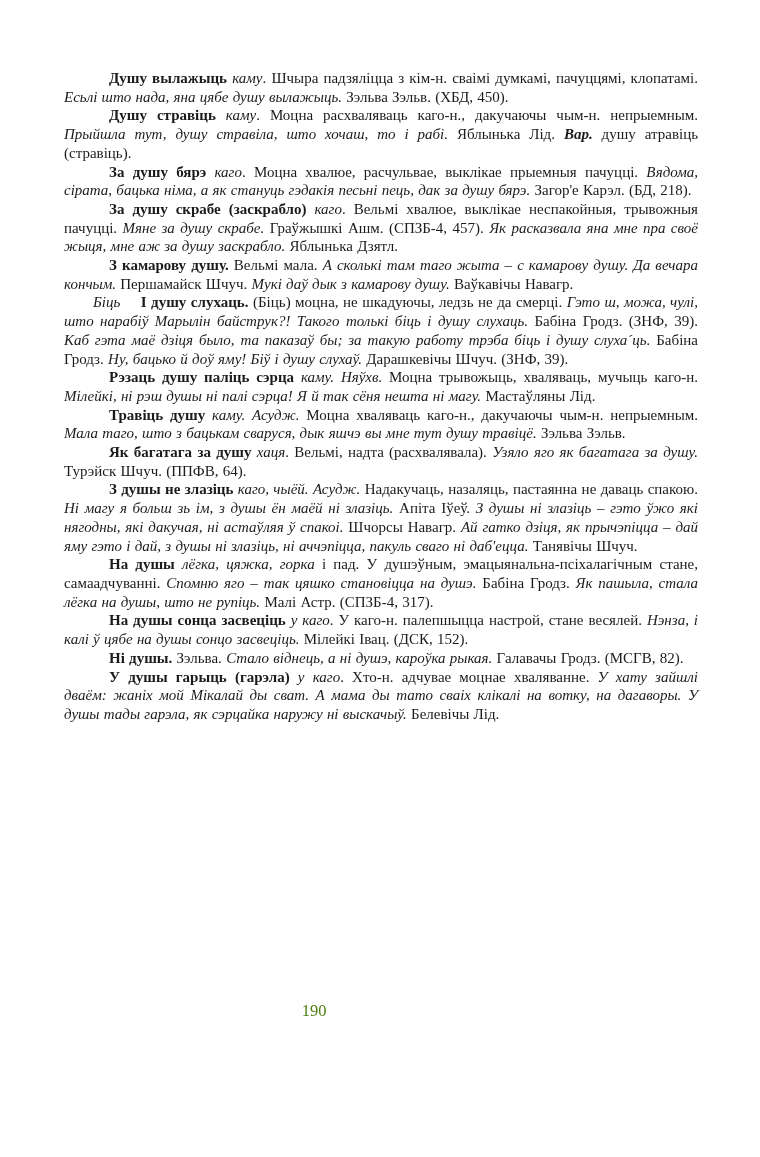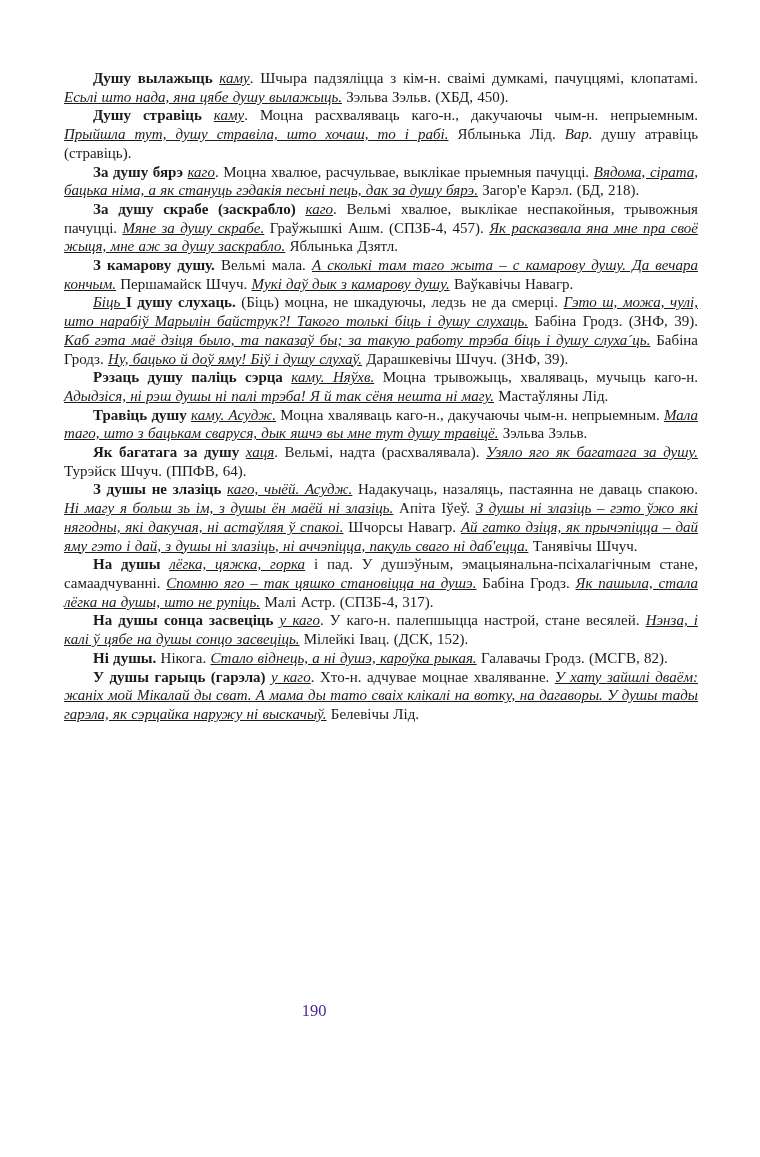--- a/index.html
+++ b/index.html
@@ -24,48 +24,48 @@
   }
   p.para {
     margin: 0;
     padding: 0;
     text-indent: 29px;
     text-align: justify;
     font-size: 15px;
     line-height: 18.7px;
     word-spacing: 0.5px;
   }
-  .run-b  { font-weight: 700; }
-  .run-i  { font-style: italic; text-decoration: underline; }
-  .run-bi { font-weight: 400; font-style: italic; }
+  .run-b  { font-weight: 700; margin-left: 16px; }
+  .run-i  { font-style: italic; }
+  .run-bi { font-weight: 700; font-style: italic; }
   .run-r  { }
   .page-number {
     position: absolute;
     top: 1001px;
     left: 0;
     width: 628px;
     text-align: center;
     font-size: 16.5px;
-    color: #4c1d95;
+    color: #4d7c0f;
   }
 </style>
 </head>
 <body>
 
 <div class="sheet">
   <div class="text-column">
       <p class="para"><span class="run-b">Душу вылажыць </span><span class="run-i">каму</span><span class="run-r">. Шчыра падзяліцца з кім-н. сваімі думкамі, пачуццямі, клопатамі. </span><span class="run-i">Есьлі што нада, яна цябе душу вылажыць.</span><span class="run-r"> Зэльва Зэльв. (ХБД, 450).</span></p>
       <p class="para"><span class="run-b">Душу стравіць </span><span class="run-i">каму</span><span class="run-r">. Моцна расхваляваць каго-н., дакучаючы чым-н. непрыемным. </span><span class="run-i">Прыйшла тут, душу стравіла, што хочаш, то і рабі.</span><span class="run-r"> Яблынька Лід. </span><span class="run-bi">Вар.</span><span class="run-r"> душу атравіць (стравіць).</span></p>
       <p class="para"><span class="run-b">За душу бярэ </span><span class="run-i">каго</span><span class="run-r">. Моцна хвалюе, расчульвае, выклікае прыемныя пачуцці. </span><span class="run-i">Вядома, сірата, бацька німа, а як стануць гэдакія песьні пець, дак за душу бярэ.</span><span class="run-r"> Загор'е Карэл. (БД, 218).</span></p>
       <p class="para"><span class="run-b">За душу скрабе (заскрабло) </span><span class="run-i">каго</span><span class="run-r">. Вельмі хвалюе, выклікае неспакойныя, трывожныя пачуцці. </span><span class="run-i">Мяне за душу скрабе.</span><span class="run-r"> Граўжышкі Ашм. (СПЗБ-4, 457). </span><span class="run-i">Як расказвала яна мне пра своё жыця, мне аж за душу заскрабло.</span><span class="run-r"> Яблынька Дзятл.</span></p>
       <p class="para"><span class="run-b">З камарову душу.</span><span class="run-r"> Вельмі мала. </span><span class="run-i">А сколькі там таго жыта – с камарову душу. Да вечара кончым.</span><span class="run-r"> Першамайск Шчуч. </span><span class="run-i">Мукі даў дык з камарову душу.</span><span class="run-r"> Ваўкавічы Навагр.</span></p>
       <p class="para"><span class="run-i">Біць </span><span class="run-b">І душу слухаць.</span><span class="run-r"> (Біць) моцна, не шкадуючы, ледзь не да смерці. </span><span class="run-i">Гэто ш, можа, чулі, што нарабіў Марылін байструк?! Такого толькі біць і душу слухаць.</span><span class="run-r"> Бабіна Гродз. (ЗНФ, 39). </span><span class="run-i">Каб гэта маё дзіця было, та паказаў бы; за такую работу трэба біць і душу слуха´ць.</span><span class="run-r"> Бабіна Гродз. </span><span class="run-i">Ну, бацько й доў яму! Біў і душу слухаў.</span><span class="run-r"> Дарашкевічы Шчуч. (ЗНФ, 39).</span></p>
-      <p class="para"><span class="run-b">Рэзаць душу паліць сэрца </span><span class="run-i">каму. Няўхв.</span><span class="run-r"> Моцна трывожыць, хваляваць, мучыць каго-н. </span><span class="run-i">Адыдзіся, ні рэш душы ні палі трэба! Я й так сёня нешта ні магу.</span><span class="run-r"> Мастаўляны Лід.</span></p>
+      <p class="para"><span class="run-b">Рэзаць душу паліць сэрца </span><span class="run-i">каму. Няўхв.</span><span class="run-r"> Моцна трывожыць, хваляваць, мучыць каго-н. </span><span class="run-i">Мілейкі, ні рэш душы ні палі сэрца! Я й так сёня нешта ні магу.</span><span class="run-r"> Мастаўляны Лід.</span></p>
       <p class="para"><span class="run-b">Травіць душу </span><span class="run-i">каму. Асудж.</span><span class="run-r"> Моцна хваляваць каго-н., дакучаючы чым-н. непрыемным. </span><span class="run-i">Мала таго, што з бацькам сваруся, дык яшчэ вы мне тут душу травіцё.</span><span class="run-r"> Зэльва Зэльв.</span></p>
       <p class="para"><span class="run-b">Як багатага за душу </span><span class="run-i">хаця</span><span class="run-r">. Вельмі, надта (расхвалявала). </span><span class="run-i">Узяло яго як багатага за душу.</span><span class="run-r"> Турэйск Шчуч. (ППФВ, 64).</span></p>
       <p class="para"><span class="run-b">З душы не злазіць </span><span class="run-i">каго, чыёй. Асудж.</span><span class="run-r"> Надакучаць, назаляць, пастаянна не даваць спакою. </span><span class="run-i">Ні магу я больш зь ім, з душы ён маёй ні злазіць.</span><span class="run-r"> Апіта Іўеў. </span><span class="run-i">З душы ні злазіць – гэто ўжо які нягодны, які дакучая, ні астаўляя ў спакоі.</span><span class="run-r"> Шчорсы Навагр. </span><span class="run-i">Ай гатко дзіця, як прычэпіцца – дай яму гэто і дай, з душы ні злазіць, ні аччэпіцца, пакуль сваго ні даб'ецца.</span><span class="run-r"> Танявічы Шчуч.</span></p>
       <p class="para"><span class="run-b">На душы </span><span class="run-i">лёгка, цяжка, горка</span><span class="run-r"> і пад. У душэўным, эмацыянальна-псіхалагічным стане, самаадчуванні. </span><span class="run-i">Спомню яго – так цяшко становіцца на душэ.</span><span class="run-r"> Бабіна Гродз. </span><span class="run-i">Як пашыла, стала лёгка на душы, што не рупіць.</span><span class="run-r"> Малі Астр. (СПЗБ-4, 317).</span></p>
       <p class="para"><span class="run-b">На душы сонца засвеціць </span><span class="run-i">у каго</span><span class="run-r">. У каго-н. палепшыцца настрой, стане весялей. </span><span class="run-i">Нэнза, і калі ў цябе на душы сонцо засвеціць.</span><span class="run-r"> Мілейкі Івац. (ДСК, 152).</span></p>
-      <p class="para"><span class="run-b">Ні душы.</span><span class="run-r"> Нікога. </span><span class="run-i">Стало віднець, а ні душэ, кароўка рыкая.</span><span class="run-r"> Галавачы Гродз. (МСГВ, 82).</span></p>
+      <p class="para"><span class="run-b">Ні душы.</span><span class="run-r"> Зэльва. </span><span class="run-i">Стало віднець, а ні душэ, кароўка рыкая.</span><span class="run-r"> Галавачы Гродз. (МСГВ, 82).</span></p>
       <p class="para"><span class="run-b">У душы гарыць (гарэла) </span><span class="run-i">у каго</span><span class="run-r">. Хто-н. адчувае моцнае хваляванне. </span><span class="run-i">У хату зайшлі дваём: жаніх мой Мікалай ды сват. А мама ды тато сваіх клікалі на вотку, на дагаворы. У душы тады гарэла, як сэрцайка наружу ні выскачыў.</span><span class="run-r"> Белевічы Лід.</span></p>
     </div>
   <div class="page-number">190</div>
 </div>
 
 </body></html>

